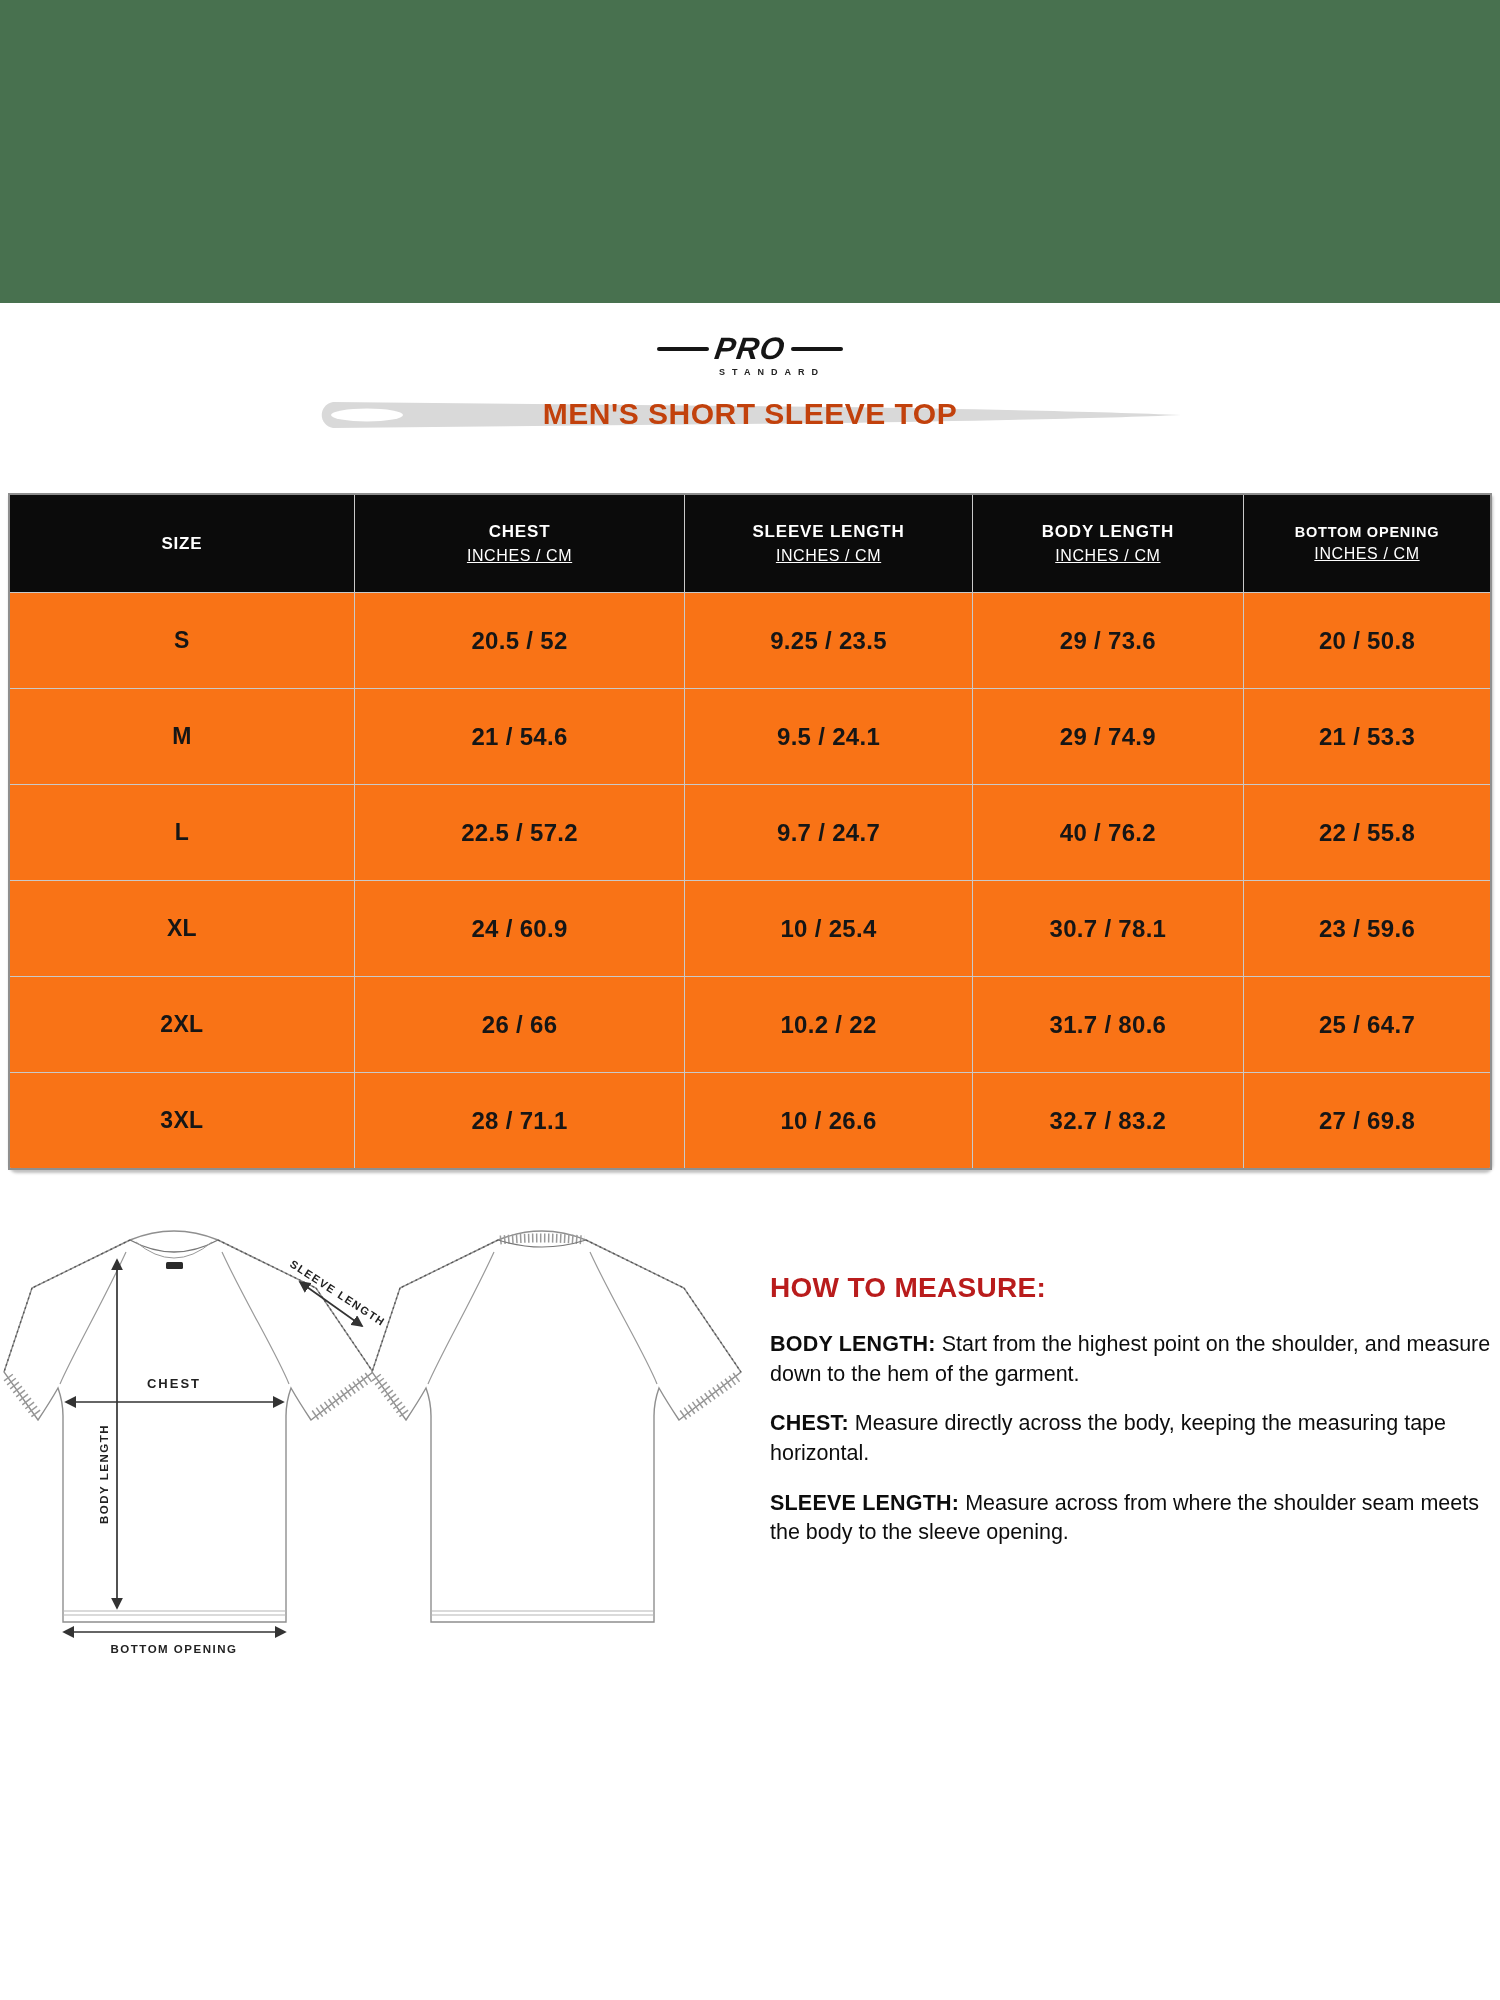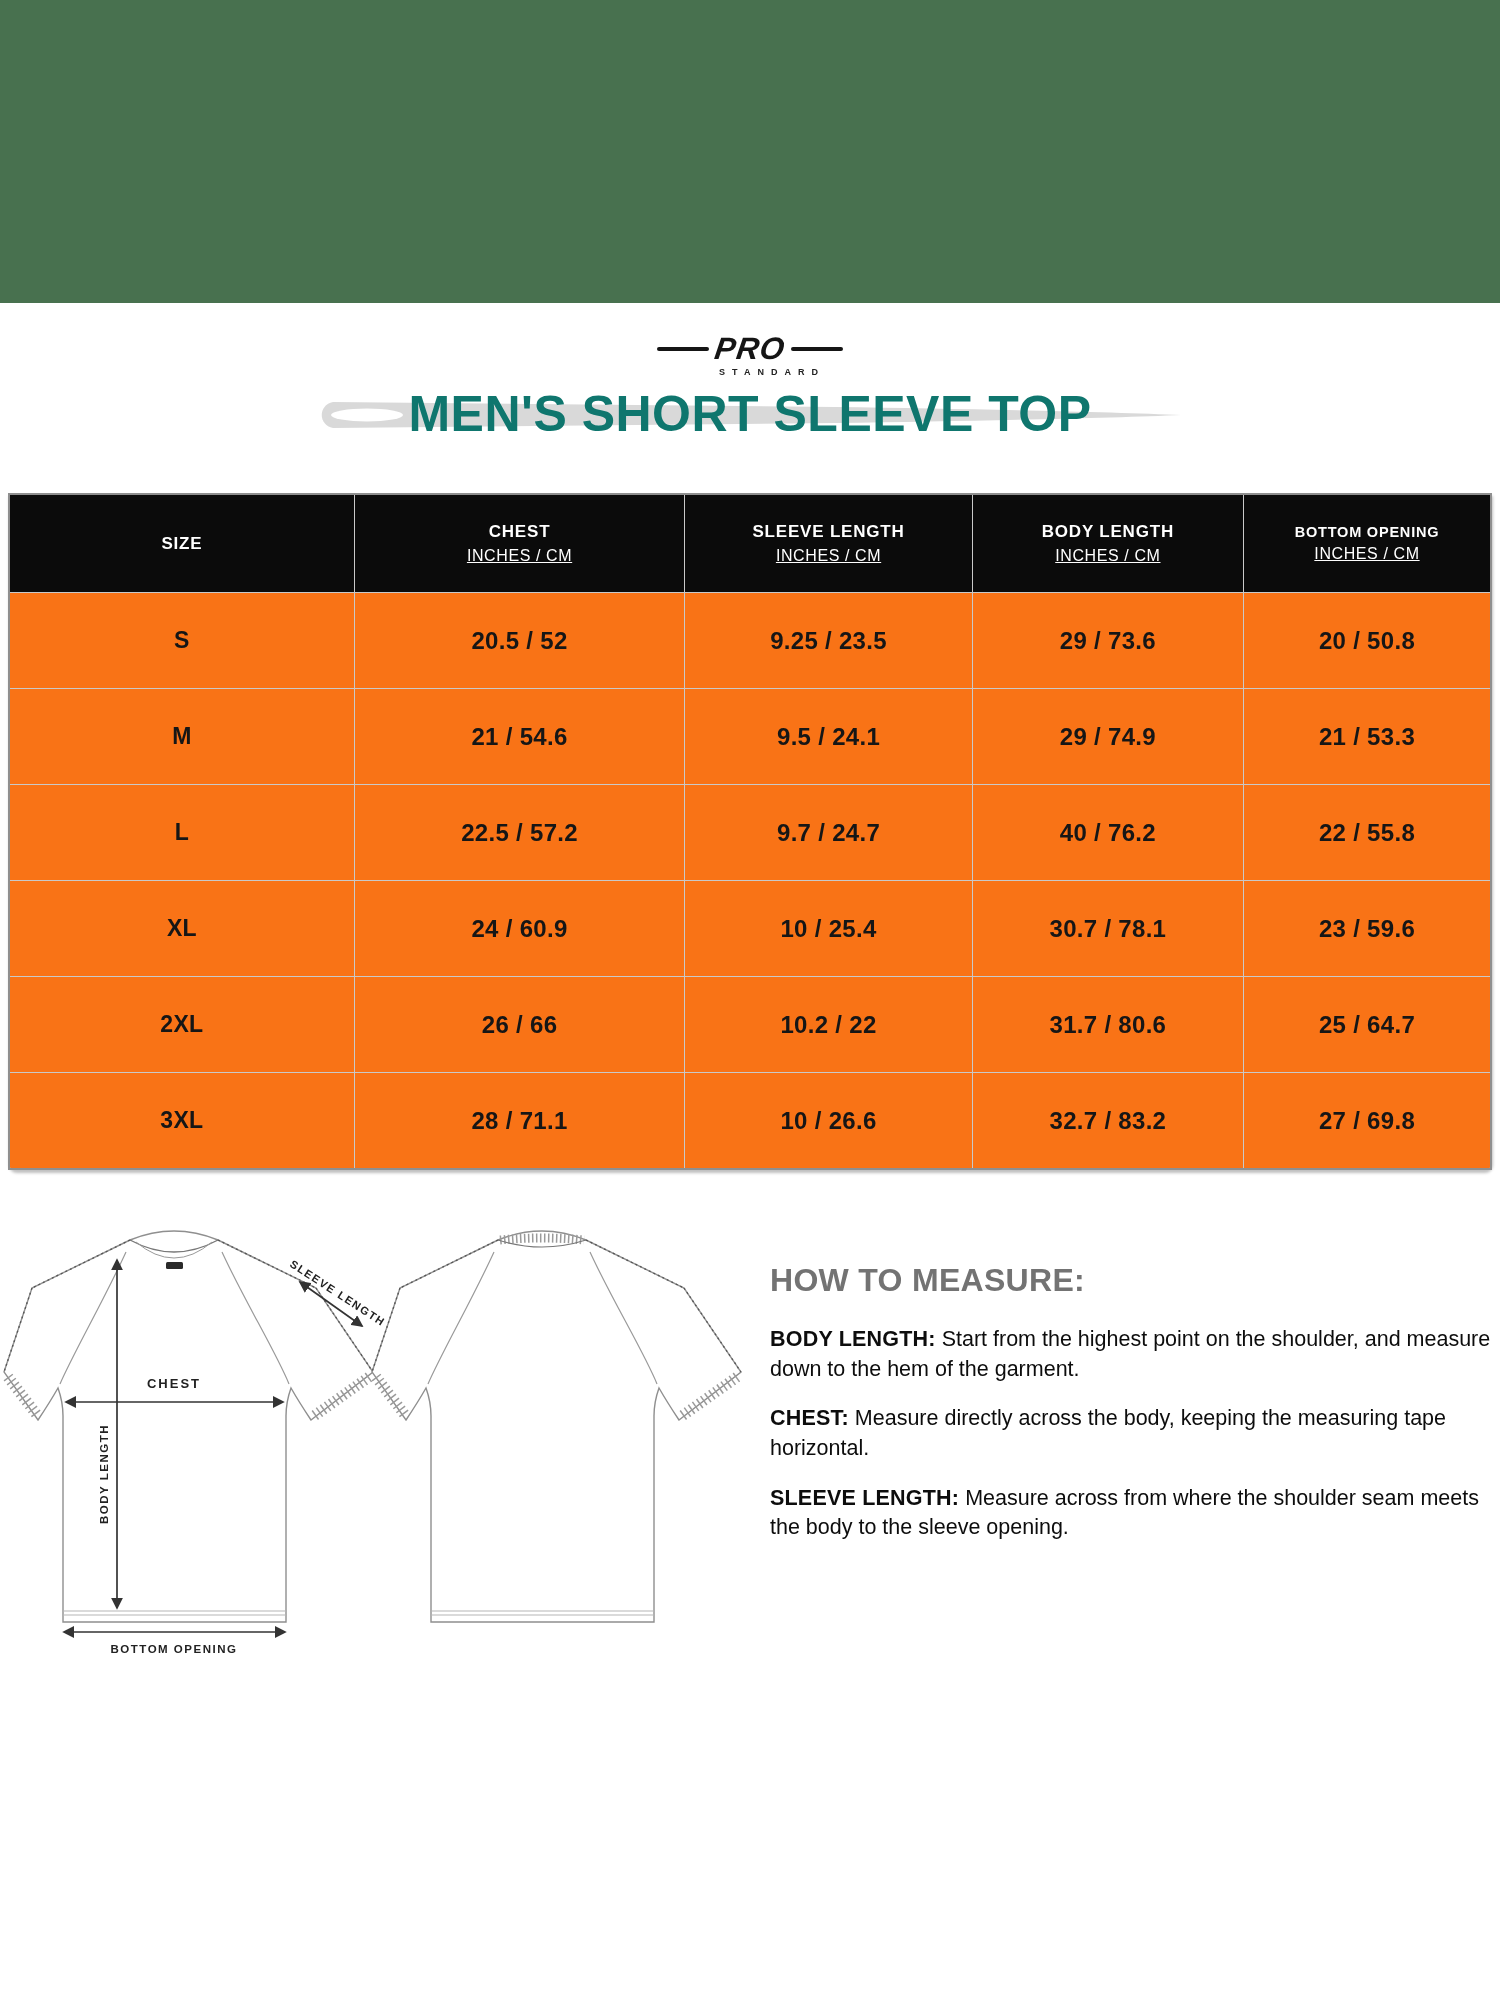--- a/index.html
+++ b/index.html
@@ -20,22 +20,22 @@
   }
   .brand-sub{
     font-size:9px;font-weight:700;letter-spacing:7px;color:#222;
     margin-top:3px;text-indent:7px;padding-left:37px;
   }
 
   
   .title-wrap{position:relative;height:54px;margin-top:10px;}
   .needle{position:absolute;left:50%;top:13px;transform:translateX(-50%);}
   .page-title{
-    position:relative;text-align:center;font-size:50px;font-weight:800;
-    letter-spacing:.5px;color:#0f766e;line-height:54px;z-index:2;
+    position:relative;text-align:center;font-size:30px;font-weight:800;
+    letter-spacing:.5px;color:#c2410c;line-height:54px;z-index:2;
   }
 
   
   .table-wrap{margin:52px 8px 0 8px;}
   table.size-chart{
     width:1484px;border-collapse:collapse;table-layout:fixed;
     border:2px solid #8f8f8f;border-radius:0 0 8px 8px;
     box-shadow:1px 3px 3px rgba(0,0,0,.25);
     background:#f97316;
   }
@@ -51,21 +51,21 @@
     border:1px solid #c9c9c9;font-size:24px;font-weight:700;color:#161616;
     letter-spacing:.3px;
   }
   .size-chart tbody td.size-col{font-size:23px;}
 
   
   .measure{display:flex;margin-top:50px;align-items:flex-start;}
   .diagrams{flex:0 0 762px;}
   .instructions{flex:1;padding:38px 8px 0 8px;}
   .instructions h2{
-    font-size:32px;font-weight:800;letter-spacing:.3px;margin:4px 0 26px 0;color:#737373;
+    font-size:28px;font-weight:800;letter-spacing:.3px;margin:14px 0 26px 0;color:#b91c1c;
   }
   .instructions p{
     font-size:21.5px;line-height:1.38;margin:0 0 20px 0;color:#0d0d0d;
   }
   .instructions p b{font-weight:800;letter-spacing:.2px;}
 
   svg text{font-family:"Liberation Sans", sans-serif;}
 </style>
 </head>
 <body>

